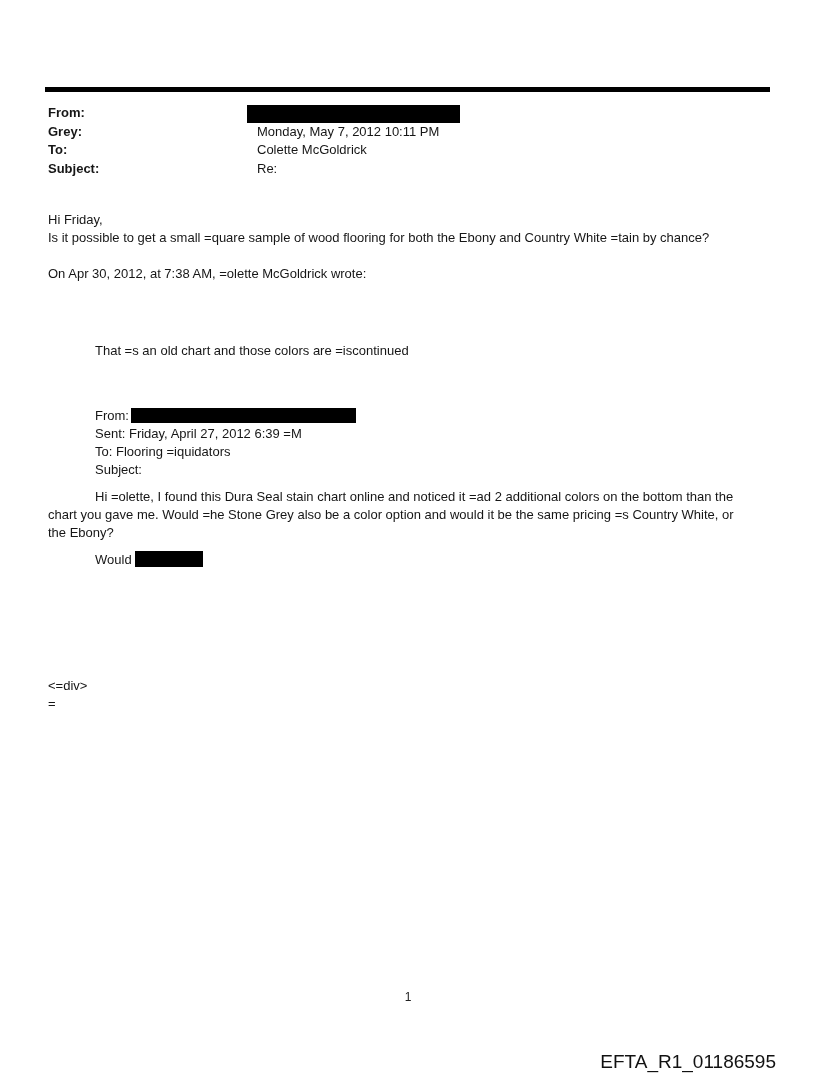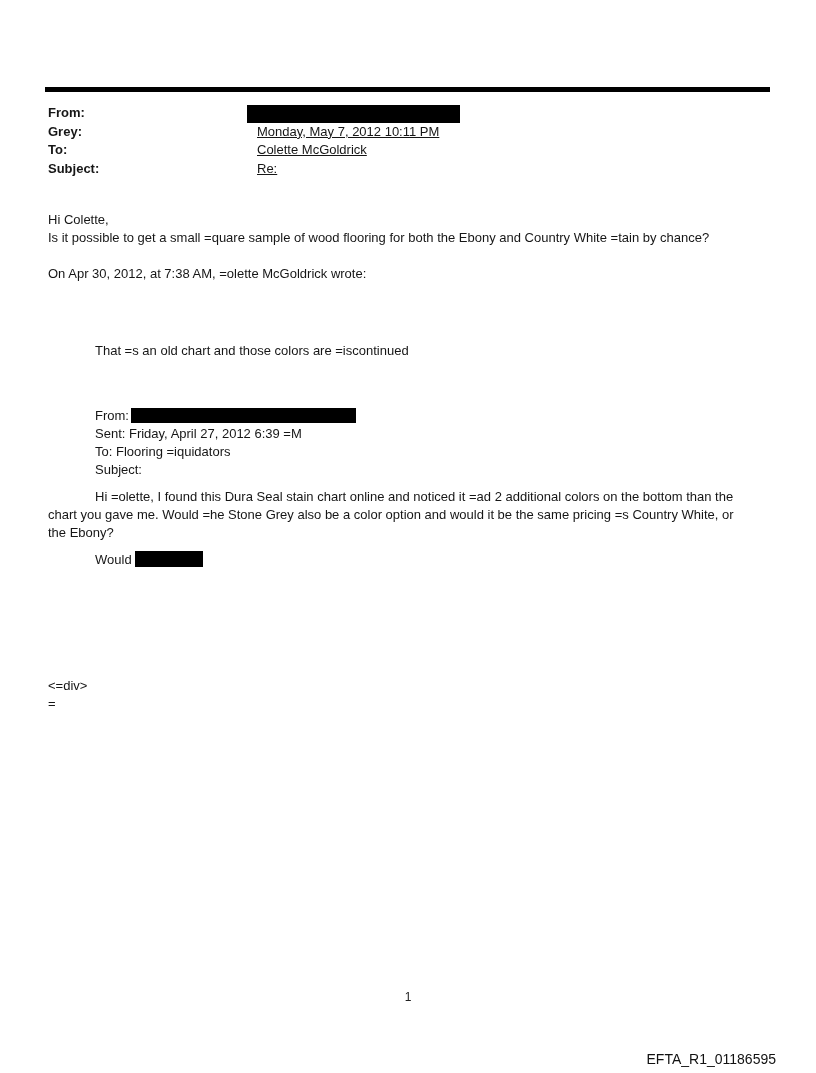--- a/index.html
+++ b/index.html
@@ -31,21 +31,21 @@
   .hrow {
     line-height: 18.7px;
     height: 18.7px;
     white-space: nowrap;
   }
   .hlabel {
     display: inline-block;
     width: 209px;
     font-weight: bold;
   }
-  .hvalue { font-weight: normal; text-decoration: underline; }
+  .hvalue { font-weight: normal; }
   .redaction {
     display: inline-block;
     background: #000000;
     vertical-align: text-bottom;
   }
   .redaction-from {
     width: 213px;
     height: 18px;
     margin-left: -10px;
     vertical-align: middle;
@@ -76,21 +76,21 @@
     left: 0;
     width: 100%;
     text-align: center;
     font-size: 12px;
     color: #222222;
   }
   .bates {
     position: absolute;
     top: 1051px;
     right: 40px;
-    font-size: 14px;
+    font-size: 19px;
     color: #111111;
   }
 </style>
 </head>
 <body>
 
 <div class="page">
 
   <div class="top-rule"></div>
 
@@ -103,21 +103,21 @@
     </div>
     <div class="hrow">
       <span class="hlabel">To:</span><span class="hvalue">Colette McGoldrick</span>
     </div>
     <div class="hrow">
       <span class="hlabel">Subject:</span><span class="hvalue">Re:</span>
     </div>
   </div>
 
   <div class="block greeting-block">
-    <div>Hi Colette,</div>
+    <div>Hi Friday,</div>
     <div>Is it possible to get a small =quare sample of wood flooring for both the Ebony and Country White =tain by chance?</div>
   </div>
 
   <div class="block quote-attr">On Apr 30, 2012, at 7:38 AM, =olette McGoldrick wrote:</div>
 
   <div class="block reply-line">That =s an old chart and those colors are =iscontinued</div>
 
   <div class="block quoted-header">
     <div>
       <span>From:</span><span class="redaction redaction-inner-from"></span>

